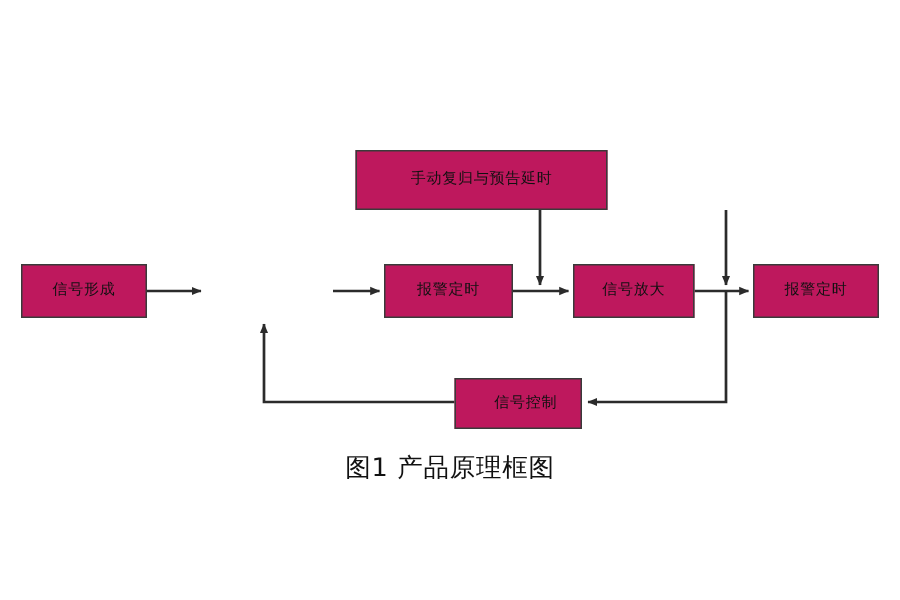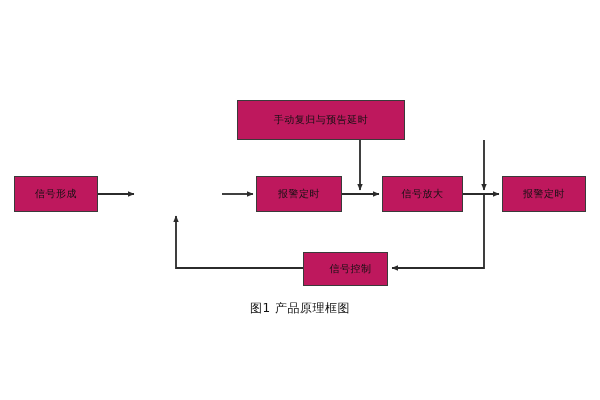--- a/index.html
+++ b/index.html
@@ -39,21 +39,21 @@
     line-height: 1;
     white-space: nowrap;
     z-index: 2;
   }
   .caption {
     position: absolute;
     left: 0;
     top: 300px;
     width: 600px;
     text-align: center;
-    font-size: 12px;
+    font-size: 17px;
     color: #111111;
     letter-spacing: 0.5px;
     z-index: 2;
   }
 </style>
 </head>
 <body>
 
 <div id="canvas">
 

